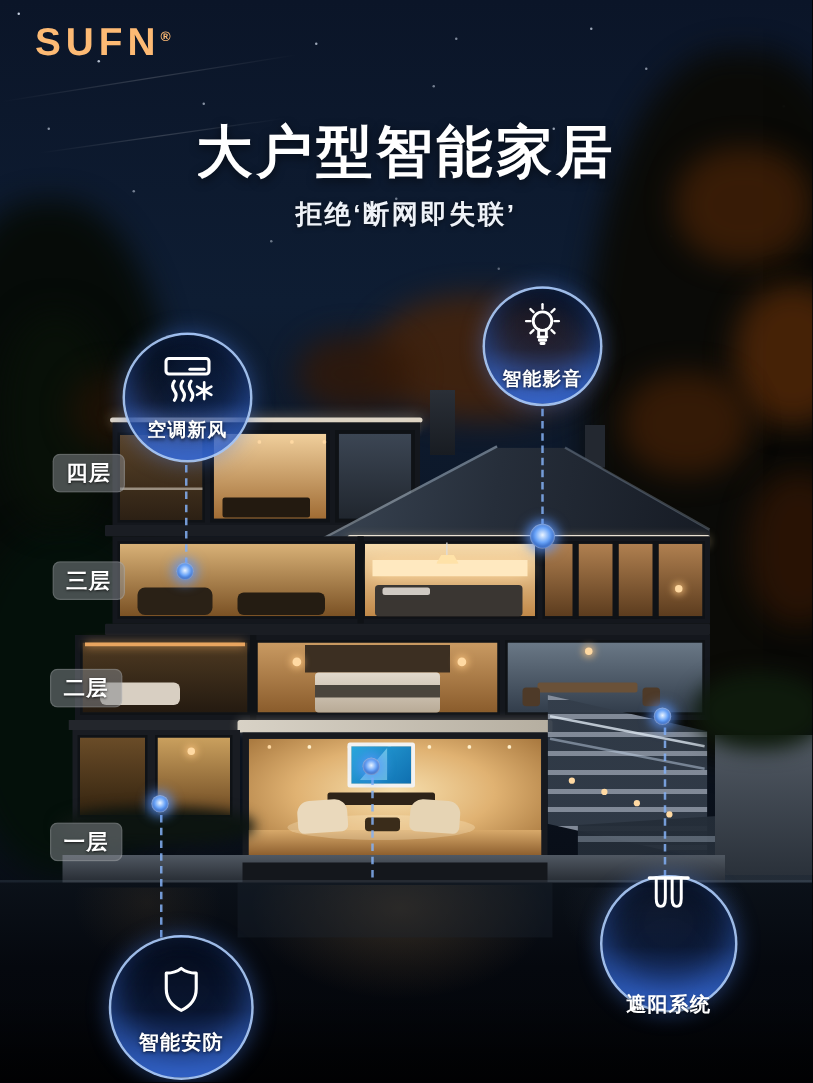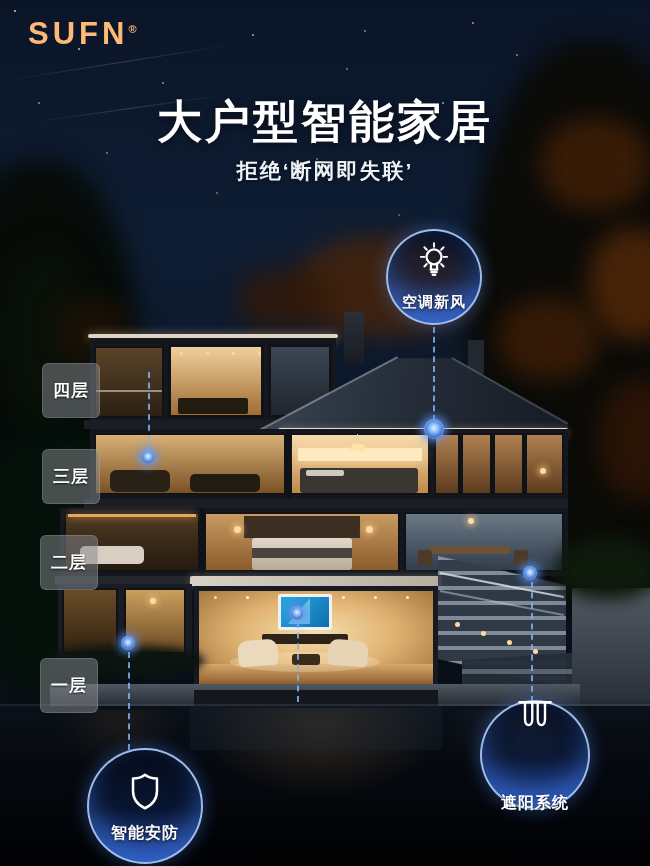--- a/index.html
+++ b/index.html
@@ -19,21 +19,21 @@
   .contrail { height:1px; background:linear-gradient(90deg,transparent,rgba(255,255,255,.16),transparent); }
   .blob { border-radius: 46%; filter: blur(12px); }
 
   
   .slab { background:#1a1d23; border-radius:1px; }
   .mullion { background:#0f1216; }
   .dotrow { border-radius:50%; background:#ffd9a2; }
   .glow-dot { border-radius:50%; background:#ffd9a2; box-shadow:0 0 6px 2px rgba(255,200,130,.7); }
 
   
-  .floor-tag { z-index:25; padding:15px 10px; border-radius:6px; background:rgba(132,136,142,.52);
+  .floor-tag { z-index:25; padding:3px 10px; border-radius:6px; background:rgba(132,136,142,.52);
     border:1px solid rgba(255,255,255,.14); color:#fff; font-size:17px; font-weight:600; letter-spacing:1px;
     text-shadow:0 1px 2px rgba(0,0,0,.75); }
   .dash-line { z-index:20; width:0; border-left:2px dashed rgba(132,176,245,.85); }
   .node-dot { z-index:21; width:14px; height:14px; border-radius:50%;
     background: radial-gradient(circle at 50% 45%, #eaf4ff 0%, #6aa4f8 40%, #1d4fae 75%, rgba(29,79,174,0) 100%);
     box-shadow:0 0 9px 3px rgba(90,150,255,.8), inset 0 0 2px rgba(255,255,255,.9); }
   .node-dot.big { width:20px; height:20px; }
 
   .badge { z-index:30; border-radius:50%; display:flex; flex-direction:column; align-items:center; justify-content:center;
     gap:5px; background: linear-gradient(180deg, rgba(8,18,42,.48) 0%, rgba(14,34,78,.55) 52%, rgba(47,96,205,.78) 100%);
@@ -173,38 +173,55 @@
   <div class="abs node-dot" style="left:141px;top:450px;"></div>
   <div class="abs dash-line" style="left:433px;top:327px;height:94px;"></div>
   <div class="abs node-dot big" style="left:424px;top:419px;"></div>
   <div class="abs dash-line" style="left:128px;top:652px;height:98px;"></div>
   <div class="abs node-dot" style="left:121px;top:636px;"></div>
   <div class="abs dash-line" style="left:297px;top:622px;height:80px;"></div>
   <div class="abs node-dot" style="left:290px;top:606px;"></div>
   <div class="abs dash-line" style="left:531px;top:582px;height:120px;"></div>
   <div class="abs node-dot" style="left:523px;top:566px;"></div>
 
+  <div class="abs badge" style="left:98px;top:266px;width:104px;height:104px;">
+    <span>
+      <svg width="46" height="42" viewBox="0 0 48 44">
+        <rect x="6" y="4" width="36" height="13" rx="2.5"></rect>
+        <line x1="26" y1="13" x2="38" y2="13"></line>
+        <path d="M13 23 q-3 4 0 8 q3 4 0 8"></path>
+        <path d="M20 23 q-3 4 0 8 q3 4 0 8"></path>
+        <path d="M27 23 q-3 4 0 8 q3 4 0 8"></path>
+        <g stroke-width="2.2">
+          <line x1="38" y1="24" x2="38" y2="38"></line>
+          <line x1="32" y1="27.5" x2="44" y2="34.5"></line>
+          <line x1="44" y1="27.5" x2="32" y2="34.5"></line>
+        </g>
+      </svg>
+    </span>
+    <span class="b-label" style="font-size:15px;">空调新风</span>
+  </div>
 
   <div class="abs badge" style="left:386px;top:229px;width:96px;height:96px;">
     <span>
       <svg width="42" height="42" viewBox="0 0 48 48">
         <circle cx="24" cy="17" r="8.5"></circle>
         <path d="M20.5 24.5 V30 M27.5 24.5 V30 M20 31.5 H28 M21 34.5 H27 M22.5 37.5 H25.5"></path>
         <g stroke-width="2.2">
           <line x1="24" y1="1.5" x2="24" y2="5.5"></line>
           <line x1="13" y1="6" x2="15.8" y2="8.8"></line>
           <line x1="35" y1="6" x2="32.2" y2="8.8"></line>
           <line x1="9" y1="17" x2="13" y2="17"></line>
           <line x1="39" y1="17" x2="35" y2="17"></line>
           <line x1="13" y1="28" x2="15.8" y2="25.2"></line>
           <line x1="35" y1="28" x2="32.2" y2="25.2"></line>
         </g>
       </svg>
     </span>
-    <span class="b-label" style="font-size:15px;">空调新风</span>
+    <span class="b-label" style="font-size:15px;">智能影音</span>
   </div>
 
   <div class="abs badge" style="left:87px;top:748px;width:116px;height:116px;">
     <span>
       <svg width="46" height="46" viewBox="0 0 48 48">
         <path d="M24 7 C21 9.5 15.5 11 11.5 11 L11.5 24 C11.5 33.5 16.5 38.5 24 42 C31.5 38.5 36.5 33.5 36.5 24 L36.5 11 C32.5 11 27 9.5 24 7 Z"></path>
       </svg>
     </span>
     <span class="b-label" style="font-size:16px;">智能安防</span>
   </div>

